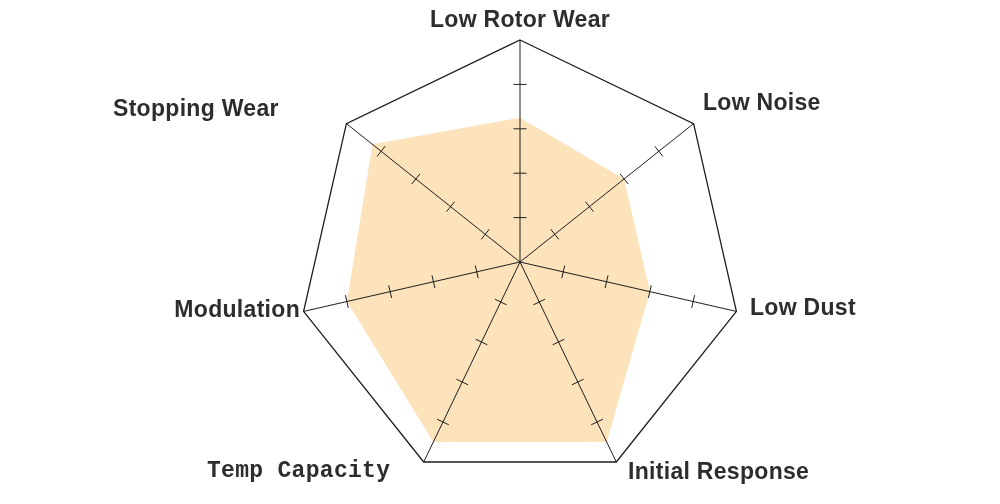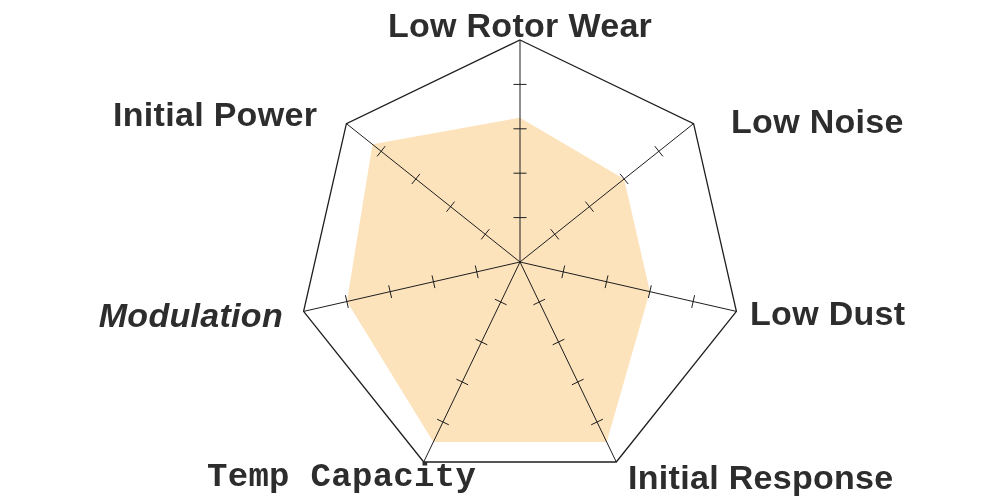--- a/index.html
+++ b/index.html
@@ -11,32 +11,32 @@
   }
   .chart-wrap{
     position:relative;
     width:1000px;height:504px;
   }
   .chart-wrap svg{
     position:absolute;left:0;top:0;
   }
   .axis-label{
     position:absolute;
-    font-size:34px;
+    font-size:23px;
     font-weight:700;
     color:#2d2d2d;
     letter-spacing:0.3px;
     white-space:nowrap;
   }
   .lbl-top      {left:520px; top:6px;  transform:translateX(-50%);}
-  .lbl-ur       {left:703px; top:102px;margin-left:28px;}
+  .lbl-ur       {left:703px; top:89px;}
   .lbl-r        {left:750px; top:294px;}
   .lbl-lr       {left:628px; top:458px;}
   .lbl-ll       {left:207px; top:458px;font-family:Liberation Mono, monospace;}
-  .lbl-l        {left:283px; top:296px; transform:translateX(-100%);font-style:italic;}
+  .lbl-l        {left:300px; top:296px; transform:translateX(-100%);}
   .lbl-ul       {left:113px; top:95px;}
 </style>
 </head>
 <body>
 
 <div class="chart-wrap">
   <svg id="radar" width="1000" height="504" viewBox="0 0 1000 504">
       <polygon points="520.0,117.7 624.1,179.0 649.9,291.6 606.7,442.0 433.3,442.0 346.9,301.5 372.5,144.3" fill="#FCE3BC"></polygon>
       <polygon points="520.0,40.0 693.6,123.6 736.4,311.4 616.3,462.0 423.7,462.0 303.6,311.4 346.4,123.6" fill="none" stroke="#1e1e1e" stroke-width="1.3"></polygon>
       <line x1="520" y1="262" x2="520.0" y2="40.0" stroke="#1e1e1e" stroke-width="1"></line>
@@ -75,14 +75,14 @@
       <line x1="411.8" y1="184.0" x2="419.9" y2="173.9" stroke="#1e1e1e" stroke-width="1"></line>
       <line x1="377.1" y1="156.4" x2="385.2" y2="146.2" stroke="#1e1e1e" stroke-width="1"></line>
     </svg>
 
   <div class="axis-label lbl-top">Low Rotor Wear</div>
   <div class="axis-label lbl-ur">Low Noise</div>
   <div class="axis-label lbl-r">Low Dust</div>
   <div class="axis-label lbl-lr">Initial Response</div>
   <div class="axis-label lbl-ll">Temp Capacity</div>
   <div class="axis-label lbl-l">Modulation</div>
-  <div class="axis-label lbl-ul">Initial Power</div>
+  <div class="axis-label lbl-ul">Stopping Wear</div>
 </div>
 
 </body></html>

